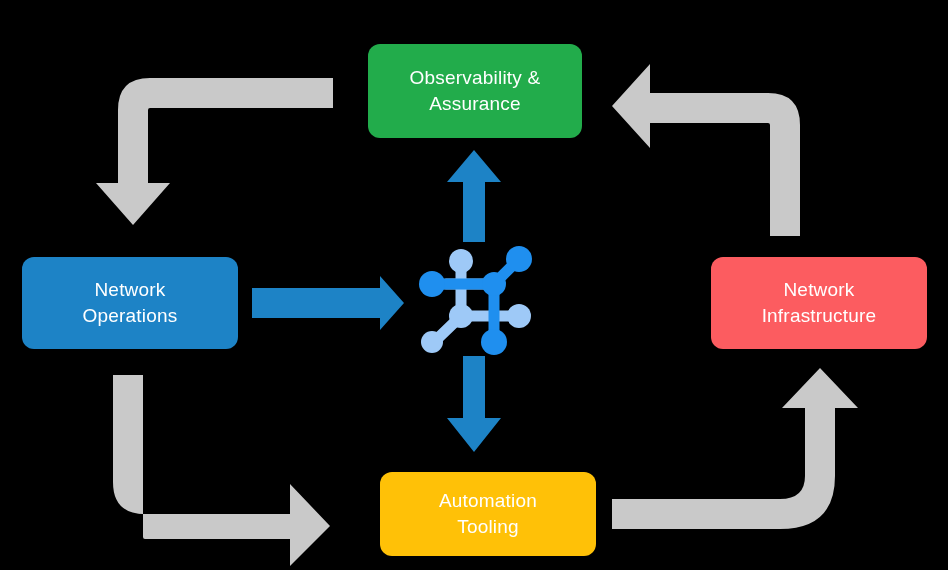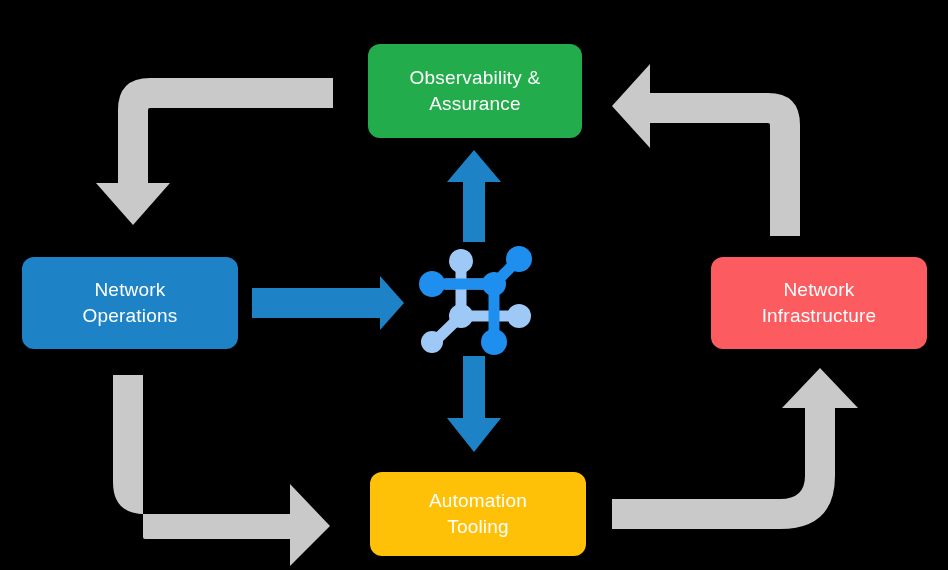--- a/index.html
+++ b/index.html
@@ -43,21 +43,21 @@
   }
   #box-network-operations {
     left: 22px; top: 237px; width: 216px; height: 92px;
     background: #1d83c6;
   }
   #box-network-infrastructure {
     left: 711px; top: 237px; width: 216px; height: 92px;
     background: #fc5c60;
   }
   #box-automation-tooling {
-    left: 370px; top: 452px; width: 216px; height: 84px;
+    left: 380px; top: 452px; width: 216px; height: 84px;
     background: #ffc107;
   }
   .svg-layer {
     position: absolute;
     left: 0; top: 0;
     width: 948px;
     height: 570px;
   }
   #net-icon {
     position: absolute;

